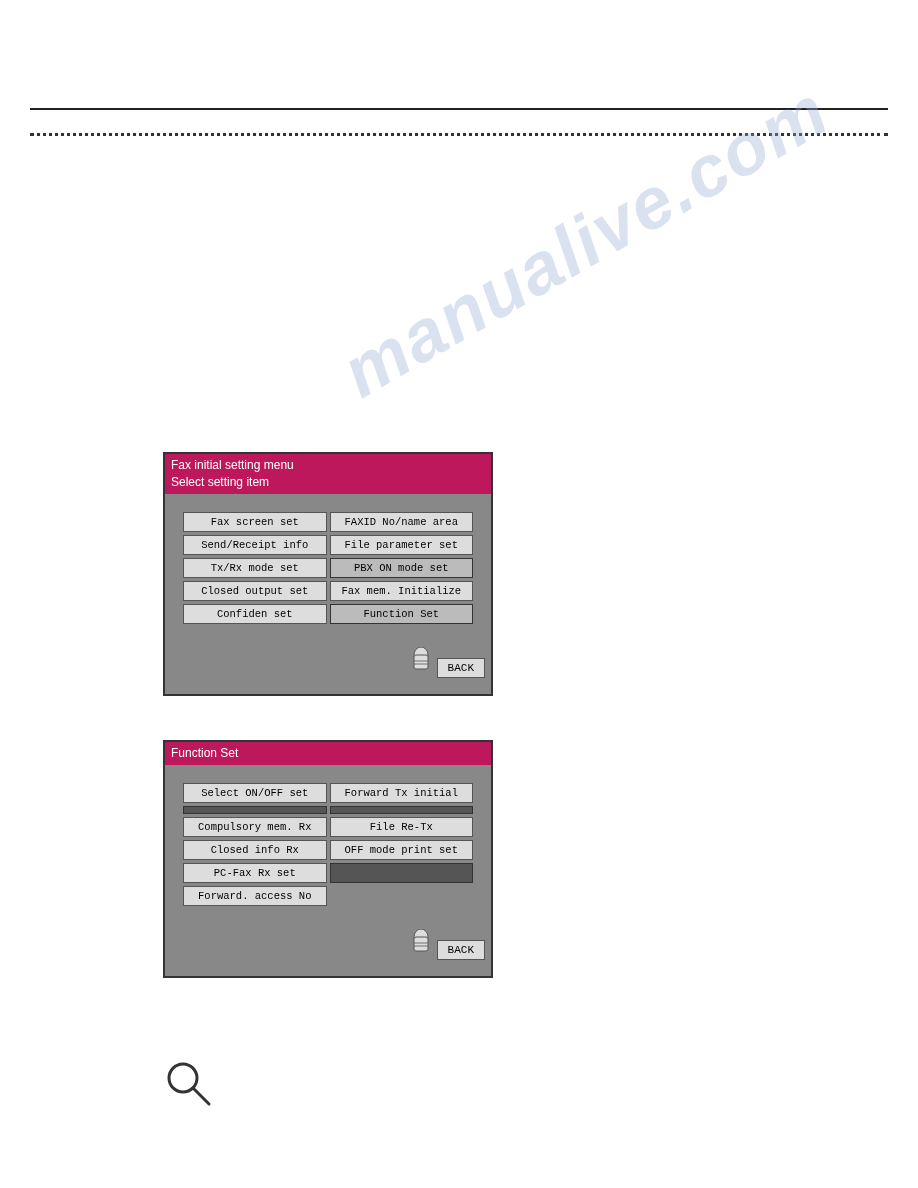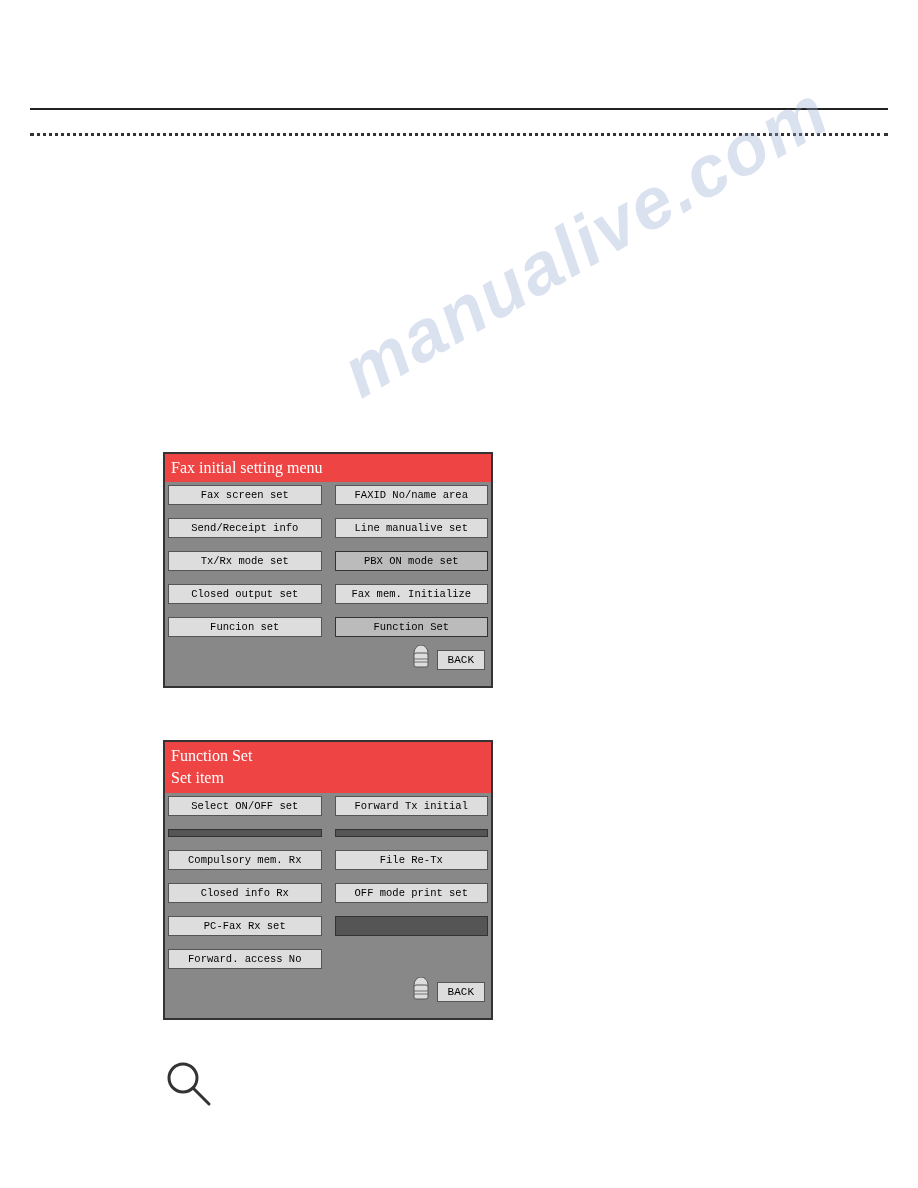--- a/index.html
+++ b/index.html
@@ -61,33 +61,33 @@
     
     .screen1 {
       left: 163px;
       top: 452px;
       width: 330px;
       background: #888;
       border: 2px solid #333;
     }
 
     .screen-header {
-      background: #ef4444;
+      background: #be185d;
       color: #fff;
-      font-size: 16px;
+      font-size: 12px;
       padding: 3px 6px;
       line-height: 1.4;
-      font-family: Liberation Serif, serif;
+      font-family: Liberation Sans, sans-serif;
     }
 
     .screen-grid {
       display: grid;
       grid-template-columns: 1fr 1fr;
-      gap: 13px;
-      padding: 3px;
+      gap: 3px;
+      padding: 18px;
       background: #888;
     }
 
     .screen-btn {
       background: #ddd;
       border: 1px solid #555;
       font-size: 10.5px;
       font-family: 'Courier New', monospace;
       padding: 3px 4px;
       text-align: center;
@@ -98,22 +98,22 @@
 
     .screen-btn.highlighted {
       background: #bbb;
       border: 1px solid #333;
     }
 
     .screen-footer {
       background: #888;
       display: flex;
       justify-content: flex-end;
-      align-items: center;
-      padding: 4px 6px 10px 4px;
+      align-items: flex-end;
+      padding: 4px 6px 16px 4px;
       gap: 2px;
     }
 
     .finger-icon {
       width: 28px;
       height: 32px;
       display: flex;
       align-items: center;
       justify-content: center;
     }
@@ -163,51 +163,51 @@
 
 <div class="dot-line">
   <div class="dot-line-inner"></div>
 </div>
 
 <div class="watermark">manualive.com</div>
 
 <div class="screen-wrapper screen1">
   <div class="screen-header">
     <div>Fax initial setting menu</div>
+    <div>Select setting item</div>
   </div>
   <div class="screen-grid">
     <div class="screen-btn">Fax screen set</div>
     <div class="screen-btn">FAXID No/name area</div>
     <div class="screen-btn">Send/Receipt info</div>
-    <div class="screen-btn">Line manualive set</div>
+    <div class="screen-btn">File parameter set</div>
     <div class="screen-btn">Tx/Rx mode set</div>
     <div class="screen-btn highlighted">PBX ON mode set</div>
     <div class="screen-btn">Closed output set</div>
     <div class="screen-btn">Fax mem. Initialize</div>
-    <div class="screen-btn">Funcion set</div>
+    <div class="screen-btn">Confiden set</div>
     <div class="screen-btn highlighted">Function Set</div>
   </div>
   <div class="screen-footer">
     <div class="finger-icon">
 
       <svg width="24" height="30" viewBox="0 0 24 30">
         <ellipse cx="12" cy="8" rx="7" ry="8" fill="#ddd" stroke="#555" stroke-width="1"></ellipse>
         <rect x="5" y="8" width="14" height="14" rx="2" fill="#ddd" stroke="#555" stroke-width="1"></rect>
         <line x1="5" y1="14" x2="19" y2="14" stroke="#555" stroke-width="0.8"></line>
         <line x1="5" y1="17" x2="19" y2="17" stroke="#555" stroke-width="0.8"></line>
       </svg>
     </div>
     <div class="back-btn">BACK</div>
   </div>
 </div>
 
 <div class="screen-wrapper screen2">
   <div class="screen-header">
     <div>Function Set</div>
-    <div>Set item</div>
   </div>
   <div class="screen-grid">
     <div class="screen-btn">Select ON/OFF set</div>
     <div class="screen-btn">Forward Tx initial</div>
     <div class="screen-btn dark"></div>
     <div class="screen-btn dark"></div>
     <div class="screen-btn">Compulsory mem. Rx</div>
     <div class="screen-btn">File Re-Tx</div>
     <div class="screen-btn">Closed info Rx</div>
     <div class="screen-btn">OFF mode print set</div>

